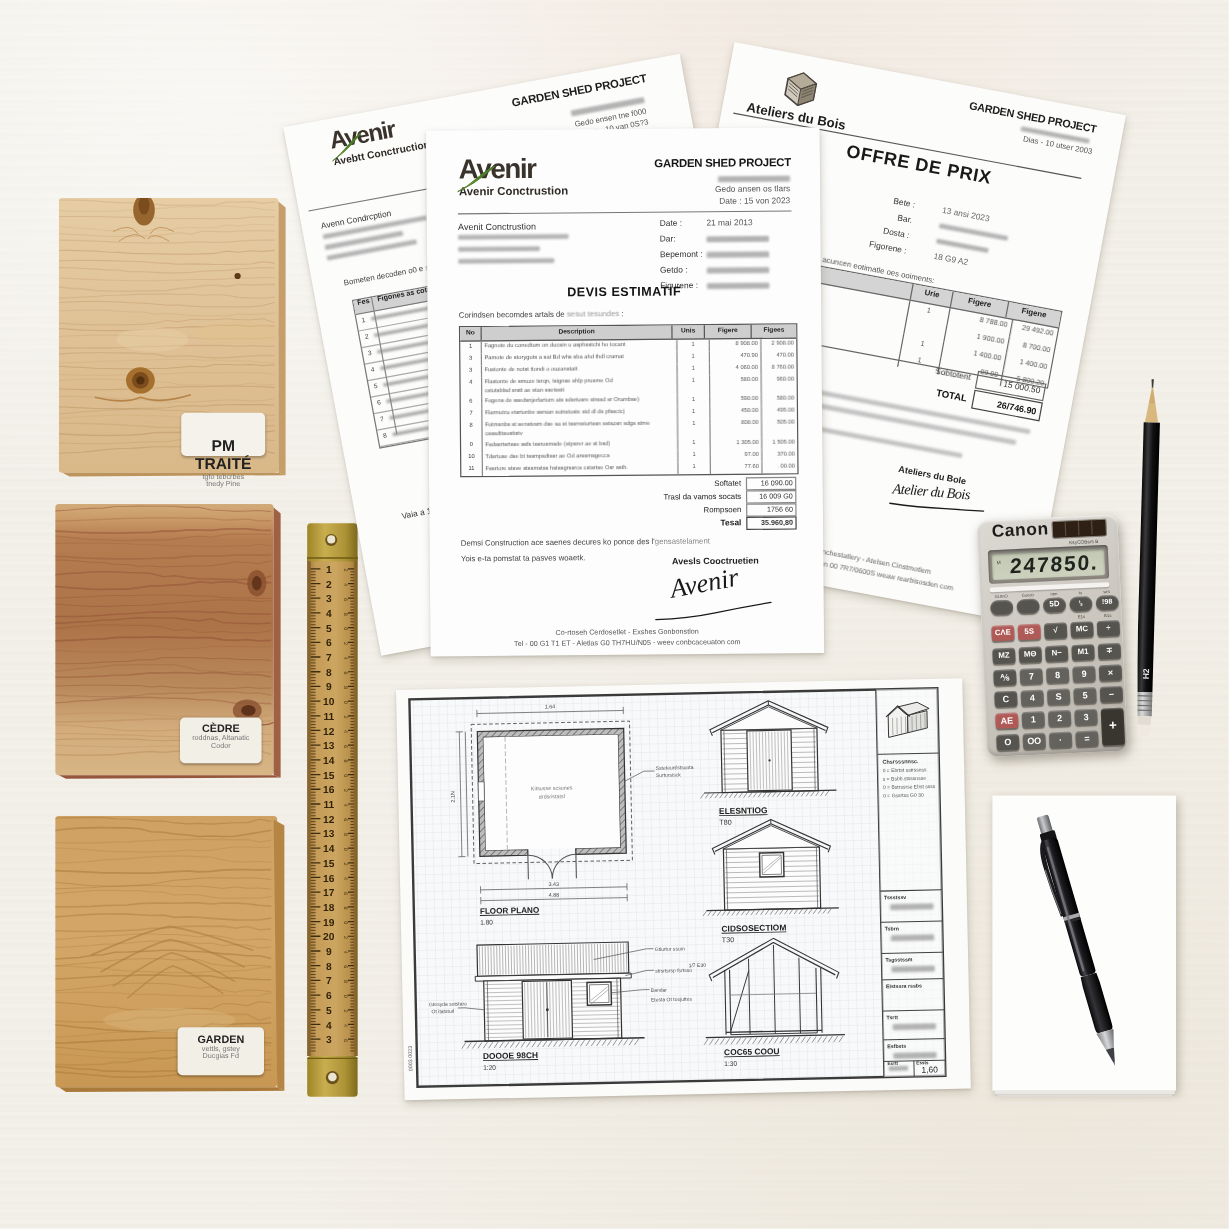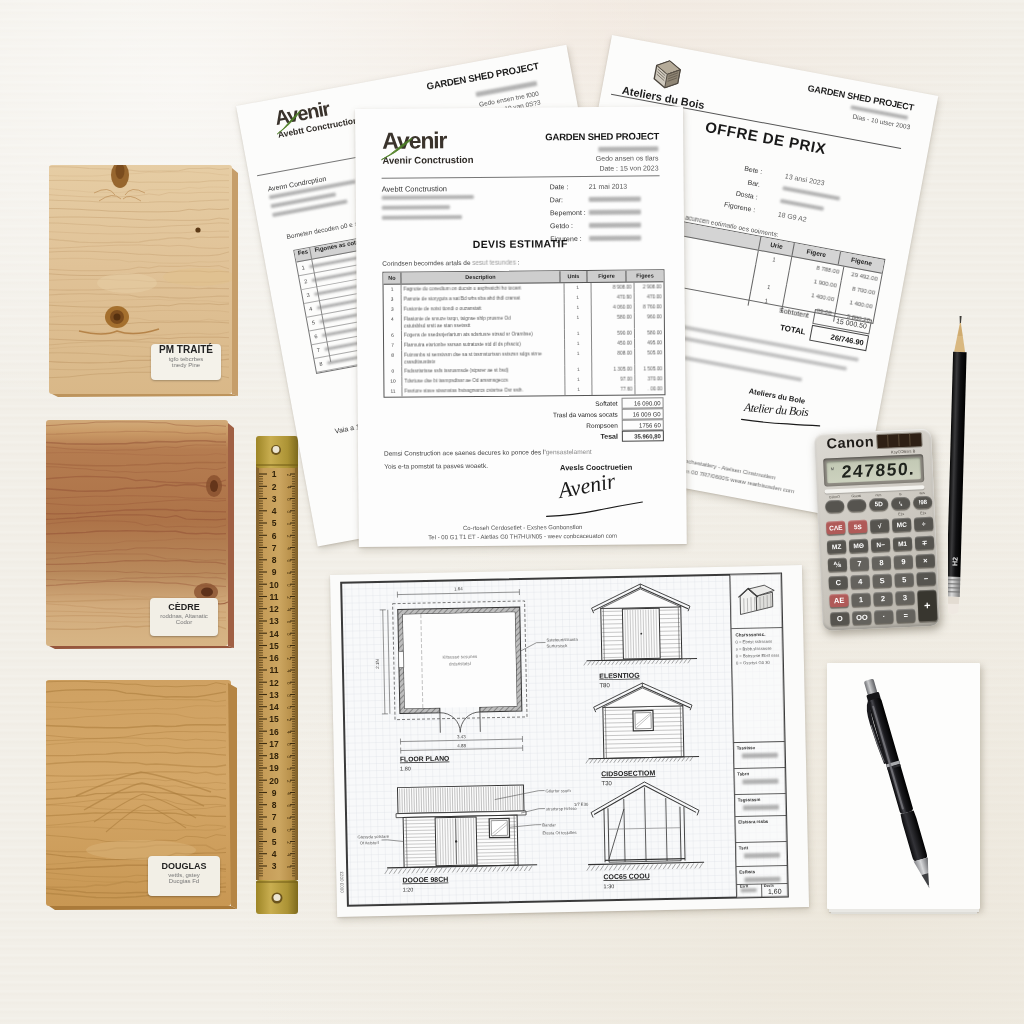--- a/index.html
+++ b/index.html
@@ -73,21 +73,21 @@
           <ellipse cx="68" cy="152" rx="7" ry="7" fill="#7c4c1d"></ellipse>
           <ellipse cx="68" cy="152" rx="3.5" ry="3.5" fill="#55300f"></ellipse>
           <path d="M30 166 Q55 172 68 166 Q85 172 110 164" stroke="#b68449" stroke-width="1.4" fill="none"></path>
         </g>
 <circle cx="149" cy="65" r="2.6" fill="#5d3a16"></circle>
 <path d="M183 3 L189 8 L189 231 L183 229 Z" fill="#c69e6a"></path>
 <path d="M3 229 L183 229 L189 231 L9 232 Z" fill="#bd945c"></path>
 </svg></div>
 
 <div class="abs" style="left:151px;top:344px;width:70px;height:36px;background:#f4f2ea;border-radius:4px;box-shadow:0 1px 2px rgba(0,0,0,0.25);text-align:center">
-      <div style="font-size:10px;font-weight:bold;margin-top:0;color:#222">PM TRAITÉ</div>
+      <div style="font-size:13px;font-weight:bold;margin-top:20px;color:#222">PM TRAITÉ</div>
       <div style="font-size:6px;color:#777;margin-top:1px">tgfo tebcrbes</div>
       <div style="font-size:6px;color:#777">tnedy Pine</div>
     </div>
 
 <div class="abs" style="left:46px;top:420px;width:188px;height:232px">
 <svg width="188" height="232" viewBox="0 0 188 232">
 <defs>
           <linearGradient id="cg" x1="0" y1="0" x2="0" y2="1">
             <stop offset="0" stop-color="#d2ab7a"></stop>
             <stop offset="0.05" stop-color="#cb9c68"></stop>
@@ -197,21 +197,21 @@
           <path d="M38 130 Q80 106 96 103 Q118 107 158 126" stroke-width="1.4"></path>
           <path d="M48 142 Q84 118 97 114 Q115 118 150 138" stroke-width="1.2"></path>
           <path d="M60 152 Q88 128 98 125 Q112 129 140 148" stroke-width="1.1"></path>
         </g>
 <ellipse cx="95" cy="170" rx="55" ry="10" fill="#dfbc86" opacity="0.35"></ellipse>
 <path d="M182 3 L191 8 L191 229 L185 226 Z" fill="#b58544"></path>
 <path d="M3 226 L185 226 L191 229 L9 230 Z" fill="#aa7a3a"></path>
 </svg></div>
 
 <div class="abs" style="left:148px;top:856px;width:72px;height:40px;background:#f2efe6;border-radius:4px;box-shadow:0 1px 2px rgba(0,0,0,0.3);text-align:center">
-      <div style="font-size:9px;font-weight:bold;margin-top:5px;color:#222">DOUGLAS</div>
+      <div style="font-size:9px;font-weight:bold;margin-top:5px;color:#222">GARDEN</div>
       <div style="font-size:6px;color:#777;margin-top:1px">vettls, gstey</div>
       <div style="font-size:6px;color:#777">Ducgias Fd</div>
     </div>
 
 <div class="abs" style="left:254px;top:434px;width:46px;height:482px">
 <svg width="46" height="482" viewBox="0 0 46 482">
 <defs>
           <linearGradient id="rg" x1="0" y1="0" x2="1" y2="0">
             <stop offset="0" stop-color="#9e7838"></stop>
             <stop offset="0.18" stop-color="#c59c58"></stop>
@@ -749,21 +749,21 @@
             <path d="M5 24 Q13 20 21 13 Q28 7 35 3 Q37 2 34 5 Q26 12 18 17 Q11 21 5 24 Z" fill="#4c7c28" stroke="#4c7c28" stroke-width="0.8"></path>
             <path d="M7 23 Q14 19 22 13 Q16 19 8 22 Z" fill="#7aa63c" opacity="0.85"></path>
           </svg></div>
         <div style="font-size:9.5px;font-weight:bold;color:#2e2a26;margin-top:3px">Avenir Conctrustion</div>
       </div>
 <div class="t" style="left:190px;top:24px;width:113px;font-size:9.5px;font-weight:bold;color:#161616;text-align:right;letter-spacing:-0.2px">GARDEN SHED PROJECT</div>
 <div class="bb" style="left:243px;top:40px;width:60px;height:5px"></div>
 <div class="t" style="left:200px;top:48px;width:103px;font-size:7px;color:#555;text-align:right">Gedo ansen os tlars</div>
 <div class="t" style="left:200px;top:58px;width:103px;font-size:7px;color:#555;text-align:right">Date : 15 von 2023</div>
 <div class="abs" style="left:26px;top:69px;width:278px;height:1px;background:#777"></div>
-<div class="t" style="left:26px;top:76px;font-size:7.5px;color:#333">Avebtt Conctrustion</div>
+<div class="t" style="left:26px;top:76px;font-size:7.5px;color:#333">Avenit Conctrustion</div>
 <div class="bb" style="left:26px;top:87px;width:92px;height:4px"></div>
 <div class="bb" style="left:26px;top:97px;width:68px;height:4px"></div>
 <div class="bb" style="left:26px;top:107px;width:80px;height:4px"></div>
 <div class="t" style="left:194px;top:76px;width:68px;font-size:7px;color:#333;text-align:left">Date :</div>
 <div class="t" style="left:233px;top:76px;font-size:7px;color:#555">21 mai 2013</div>
 <div class="t" style="left:194px;top:89px;width:68px;font-size:7px;color:#333;text-align:left">Dar:</div>
 <div class="bb" style="left:233px;top:90px;width:52px;height:4.5px"></div>
 <div class="t" style="left:194px;top:102px;width:68px;font-size:7px;color:#333;text-align:left">Bepemont :</div>
 <div class="bb" style="left:233px;top:103px;width:52px;height:4.5px"></div>
 <div class="t" style="left:194px;top:115px;width:68px;font-size:7px;color:#333;text-align:left">Getdo :</div>

